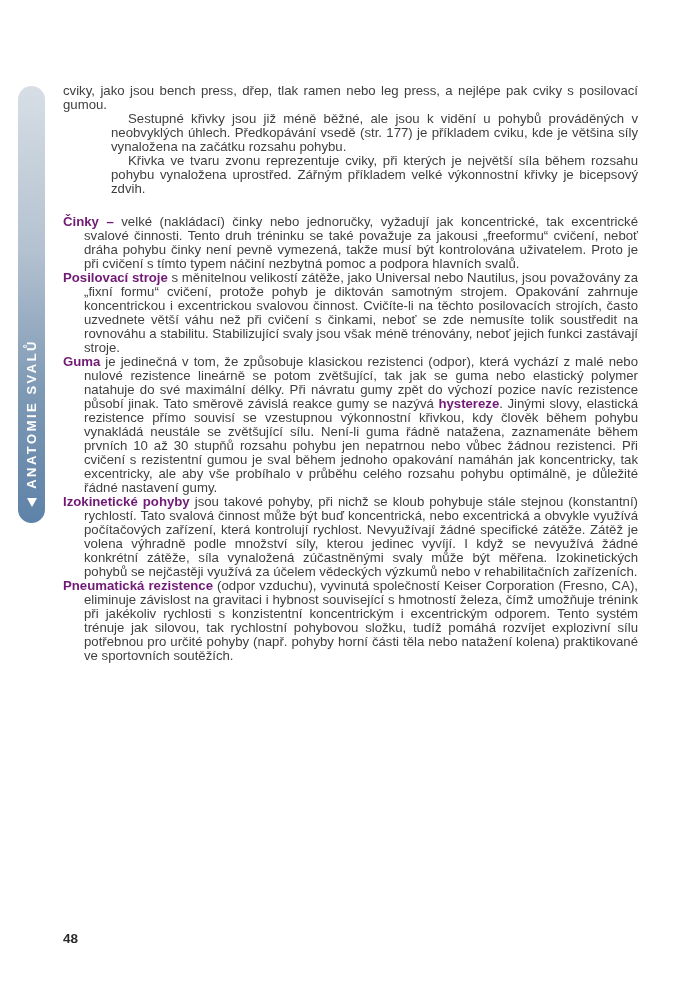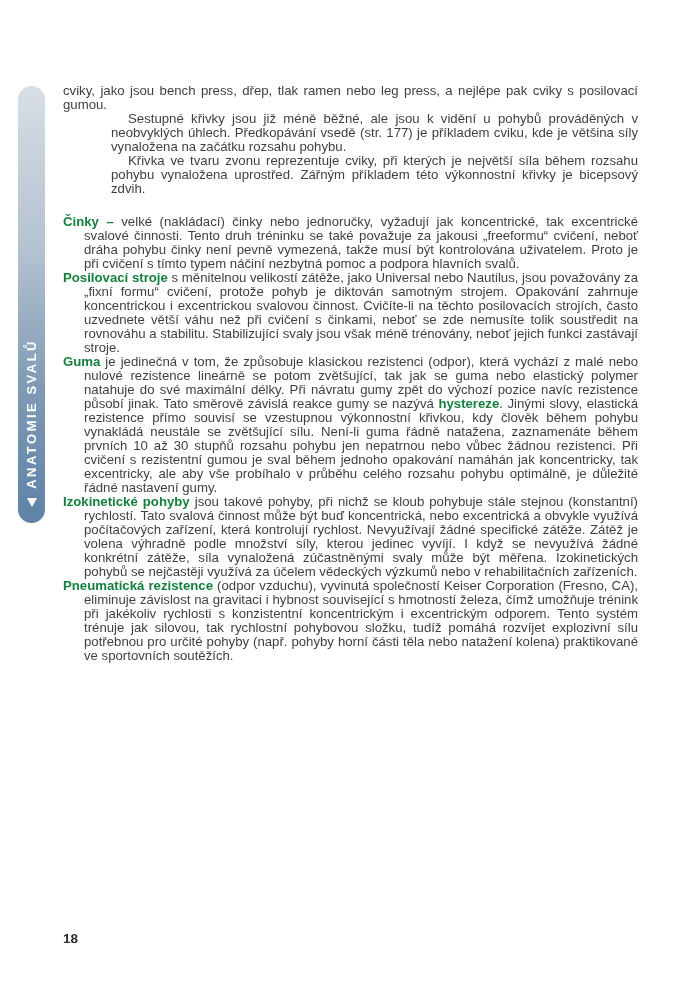--- a/index.html
+++ b/index.html
@@ -64,21 +64,21 @@
   }
   .text-column p { margin: 0; }
   p.para.indent { text-indent: 17px; margin-left: 48px; }
   p.entry {
     padding-left: 21px;
     text-indent: -21px;
   }
   p.gap { margin-top: 18.6px; }
   .bold {
     font-weight: bold;
-    color: #15803d;
+    color: #701a75;
   }
 
   
   .page-number {
     position: absolute;
     left: 63px;
     top: 931px;
     font-size: 13.5px;
     font-weight: bold;
     color: #2c2c2e;
@@ -90,23 +90,23 @@
 <div class="page">
 
   <div class="sidebar-tab">
     <span class="sidebar-label">ANATOMIE SVALŮ</span>
     <span class="sidebar-arrow"></span>
   </div>
 
   <div class="text-column" id="text-column">
       <p class="para"><span>cviky, jako jsou bench press, dřep, tlak ramen nebo leg press, a nejlépe pak cviky s posilovací gumou.</span></p>
       <p class="para indent"><span>Sestupné křivky jsou již méně běžné, ale jsou k vidění u pohybů prováděných v neobvyklých úhlech. Předkopávání vsedě (str. 177) je příkladem cviku, kde je většina síly vynaložena na začátku rozsahu pohybu.</span></p>
-      <p class="para indent"><span>Křivka ve tvaru zvonu reprezentuje cviky, při kterých je největší síla během rozsahu pohybu vynaložena uprostřed. Zářným příkladem této výkonnostní křivky je bicepsový zdvih.</span></p>
+      <p class="para indent"><span>Křivka ve tvaru zvonu reprezentuje cviky, při kterých je největší síla během rozsahu pohybu vynaložena uprostřed. Zářným příkladem velké výkonnostní křivky je bicepsový zdvih.</span></p>
       <p class="entry gap"><span class="bold">Činky –</span><span> velké (nakládací) činky nebo jednoručky, vyžadují jak koncentrické, tak excentrické svalové činnosti. Tento druh tréninku se také považuje za jakousi „freeformu“ cvičení, neboť dráha pohybu činky není pevně vymezená, takže musí být kontrolována uživatelem. Proto je při cvičení s tímto typem náčiní nezbytná pomoc a podpora hlavních svalů.</span></p>
       <p class="entry"><span class="bold">Posilovací stroje</span><span> s měnitelnou velikostí zátěže, jako Universal nebo Nautilus, jsou považovány za „fixní formu“ cvičení, protože pohyb je diktován samotným strojem. Opakování zahrnuje koncentrickou i excentrickou svalovou činnost. Cvičíte-li na těchto posilovacích strojích, často uzvednete větší váhu než při cvičení s činkami, neboť se zde nemusíte tolik soustředit na rovnováhu a stabilitu. Stabilizující svaly jsou však méně trénovány, neboť jejich funkci zastávají stroje.</span></p>
       <p class="entry"><span class="bold">Guma</span><span> je jedinečná v tom, že způsobuje klasickou rezistenci (odpor), která vychází z malé nebo nulové rezistence lineárně se potom zvětšující, tak jak se guma nebo elastický polymer natahuje do své maximální délky. Při návratu gumy zpět do výchozí pozice navíc rezistence působí jinak. Tato směrově závislá reakce gumy se nazývá </span><span class="bold">hystereze</span><span>. Jinými slovy, elastická rezistence přímo souvisí se vzestupnou výkonnostní křivkou, kdy člověk během pohybu vynakládá neustále se zvětšující sílu. Není-li guma řádně natažena, zaznamenáte během prvních 10 až 30 stupňů rozsahu pohybu jen nepatrnou nebo vůbec žádnou rezistenci. Při cvičení s rezistentní gumou je sval během jednoho opakování namáhán jak koncentricky, tak excentricky, ale aby vše probíhalo v průběhu celého rozsahu pohybu optimálně, je důležité řádné nastavení gumy.</span></p>
       <p class="entry"><span class="bold">Izokinetické pohyby</span><span> jsou takové pohyby, při nichž se kloub pohybuje stále stejnou (konstantní) rychlostí. Tato svalová činnost může být buď koncentrická, nebo excentrická a obvykle využívá počítačových zařízení, která kontrolují rychlost. Nevyužívají žádné specifické zátěže. Zátěž je volena výhradně podle množství síly, kterou jedinec vyvíjí. I když se nevyužívá žádné konkrétní zátěže, síla vynaložená zúčastněnými svaly může být měřena. Izokinetických pohybů se nejčastěji využívá za účelem vědeckých výzkumů nebo v rehabilitačních zařízeních.</span></p>
       <p class="entry"><span class="bold">Pneumatická rezistence</span><span> (odpor vzduchu), vyvinutá společností Keiser Corporation (Fresno, CA), eliminuje závislost na gravitaci i hybnost související s hmotností železa, čímž umožňuje trénink při jakékoliv rychlosti s konzistentní koncentrickým i excentrickým odporem. Tento systém trénuje jak silovou, tak rychlostní pohybovou složku, tudíž pomáhá rozvíjet explozivní sílu potřebnou pro určité pohyby (např. pohyby horní části těla nebo natažení kolena) praktikované ve sportovních soutěžích.</span></p>
     </div>
 
-  <div class="page-number">18</div>
+  <div class="page-number">48</div>
 
 </div>
 
 </body></html>

